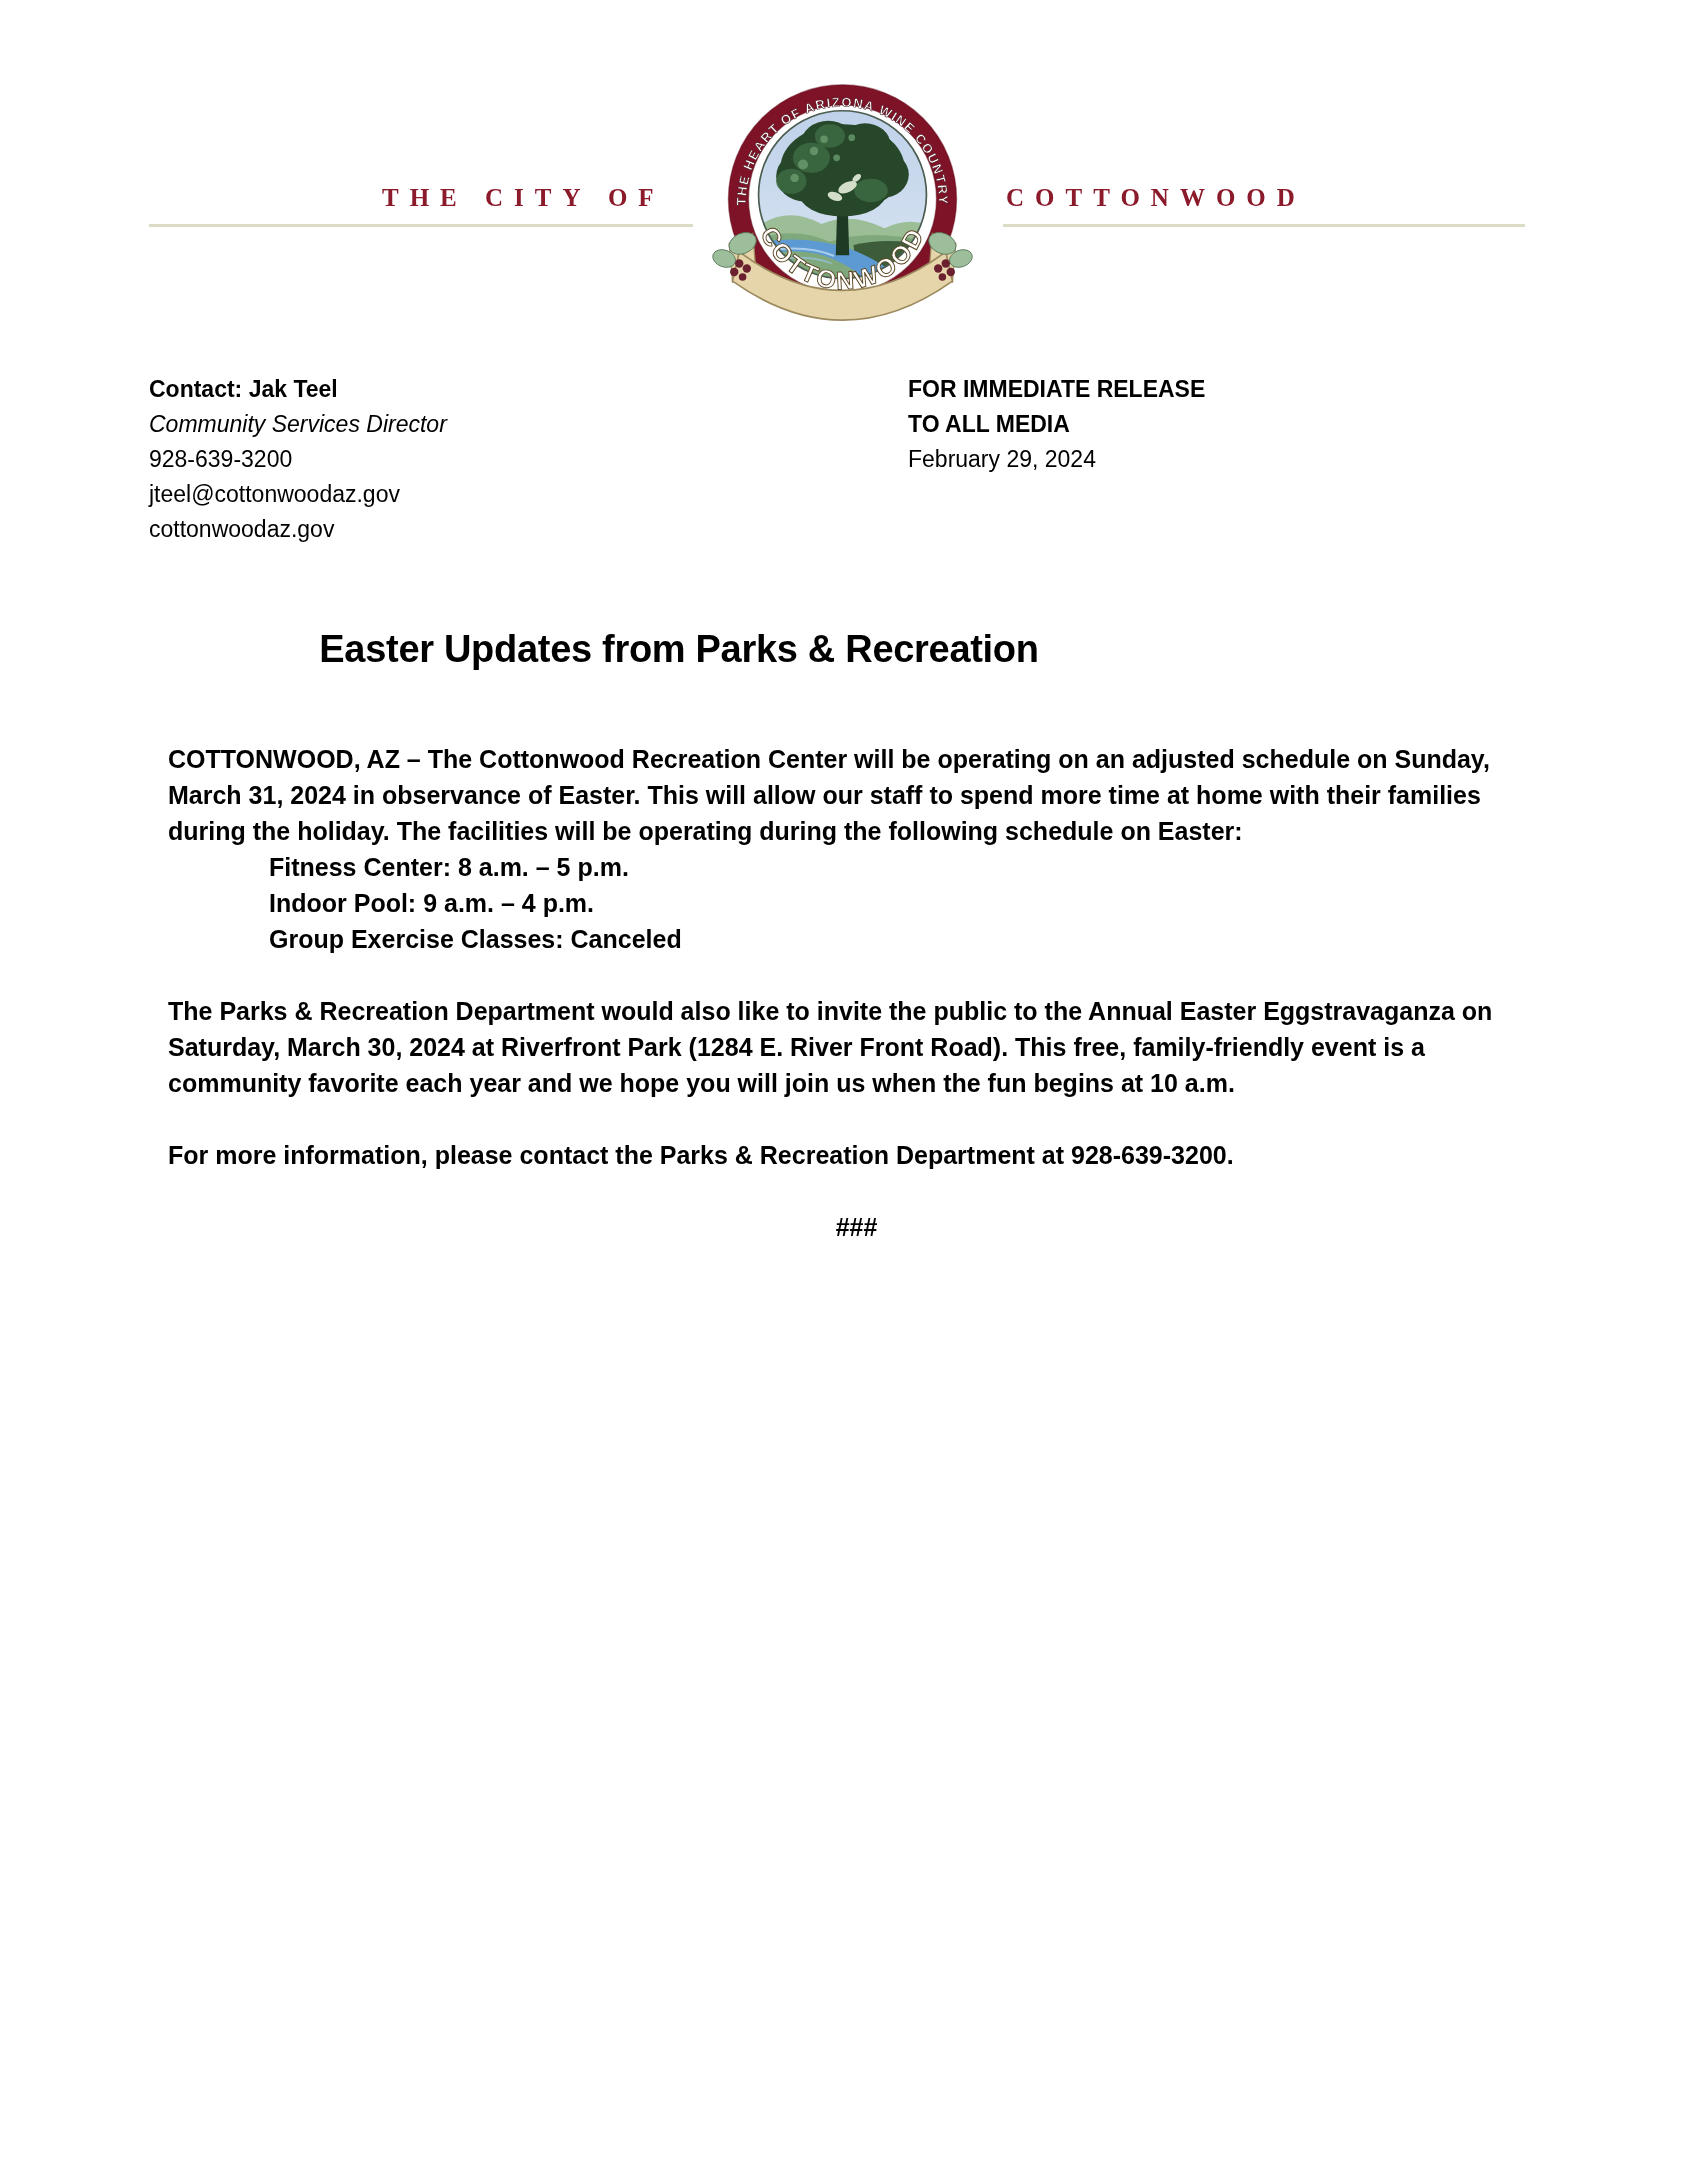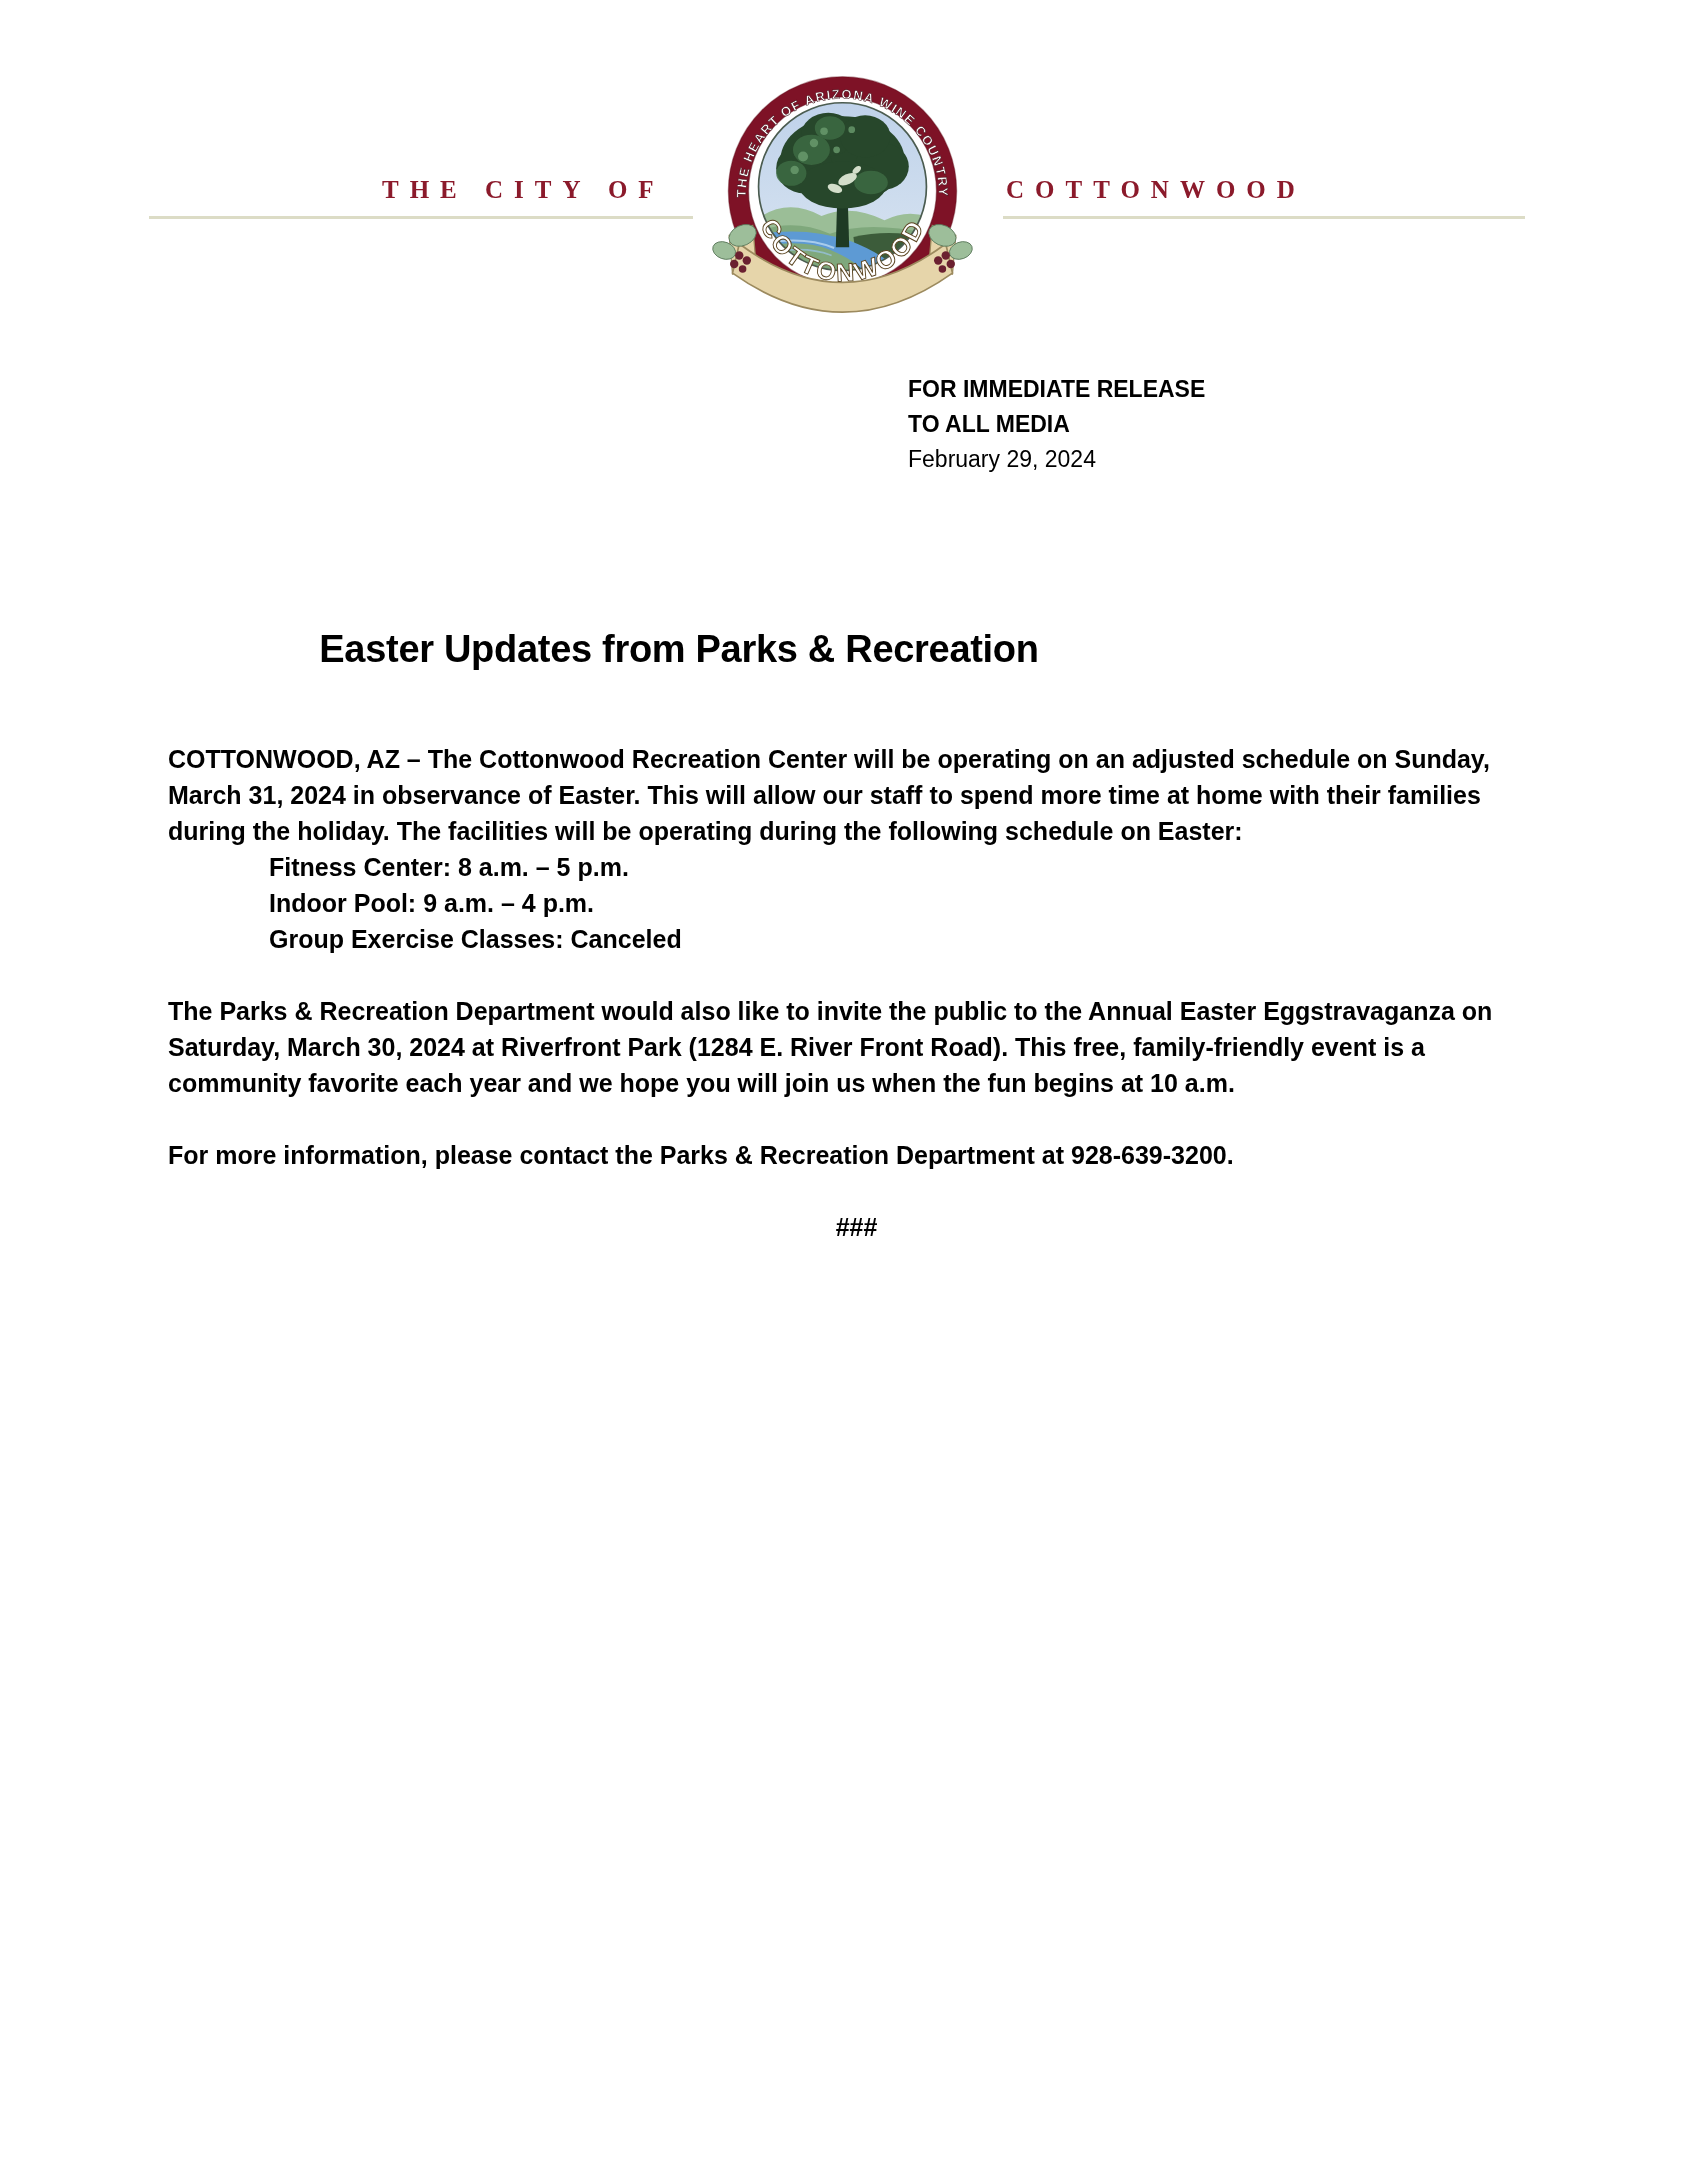--- a/index.html
+++ b/index.html
@@ -17,21 +17,21 @@
   .page {
     position: relative;
     width: 1687px;
     height: 2183px;
     background: #fff;
   }
 
   
   .letterhead {
     position: absolute;
-    top: 4px;
+    top: 12px;
     left: 0;
     width: 1359px;
     height: 336px;
     padding-left: 27px;
   }
 
   .lh-word {
     position: absolute;
     top: 172px;
     font-family: "Liberation Serif", serif;
@@ -239,20 +239,27 @@
             <circle cx="284" cy="238" r="4.5"></circle>
         </g>
 
         <text font-family="'Liberation Sans', sans-serif" font-size="30" font-weight="700" fill="#FFFFFF" stroke="#5A4420" stroke-width="1.1" letter-spacing="3">
           <textPath href="#arcBot" startOffset="50%" text-anchor="middle">COTTONWOOD</textPath>
         </text>
       </svg>
     </div>
   </div>
 
+  <div class="contact-block">
+    <div class="ln b">Contact: Jak Teel</div>
+    <div class="ln i">Community Services Director</div>
+    <div class="ln">928-639-3200</div>
+    <div class="ln">jteel@cottonwoodaz.gov</div>
+    <div class="ln">cottonwoodaz.gov</div>
+  </div>
 
   <div class="release-block">
     <div class="ln b">FOR IMMEDIATE RELEASE</div>
     <div class="ln b">TO ALL MEDIA</div>
     <div class="ln">February 29, 2024</div>
   </div>
 
   <div class="headline">Easter Updates from Parks &amp; Recreation</div>
 
   <div class="body-copy">

